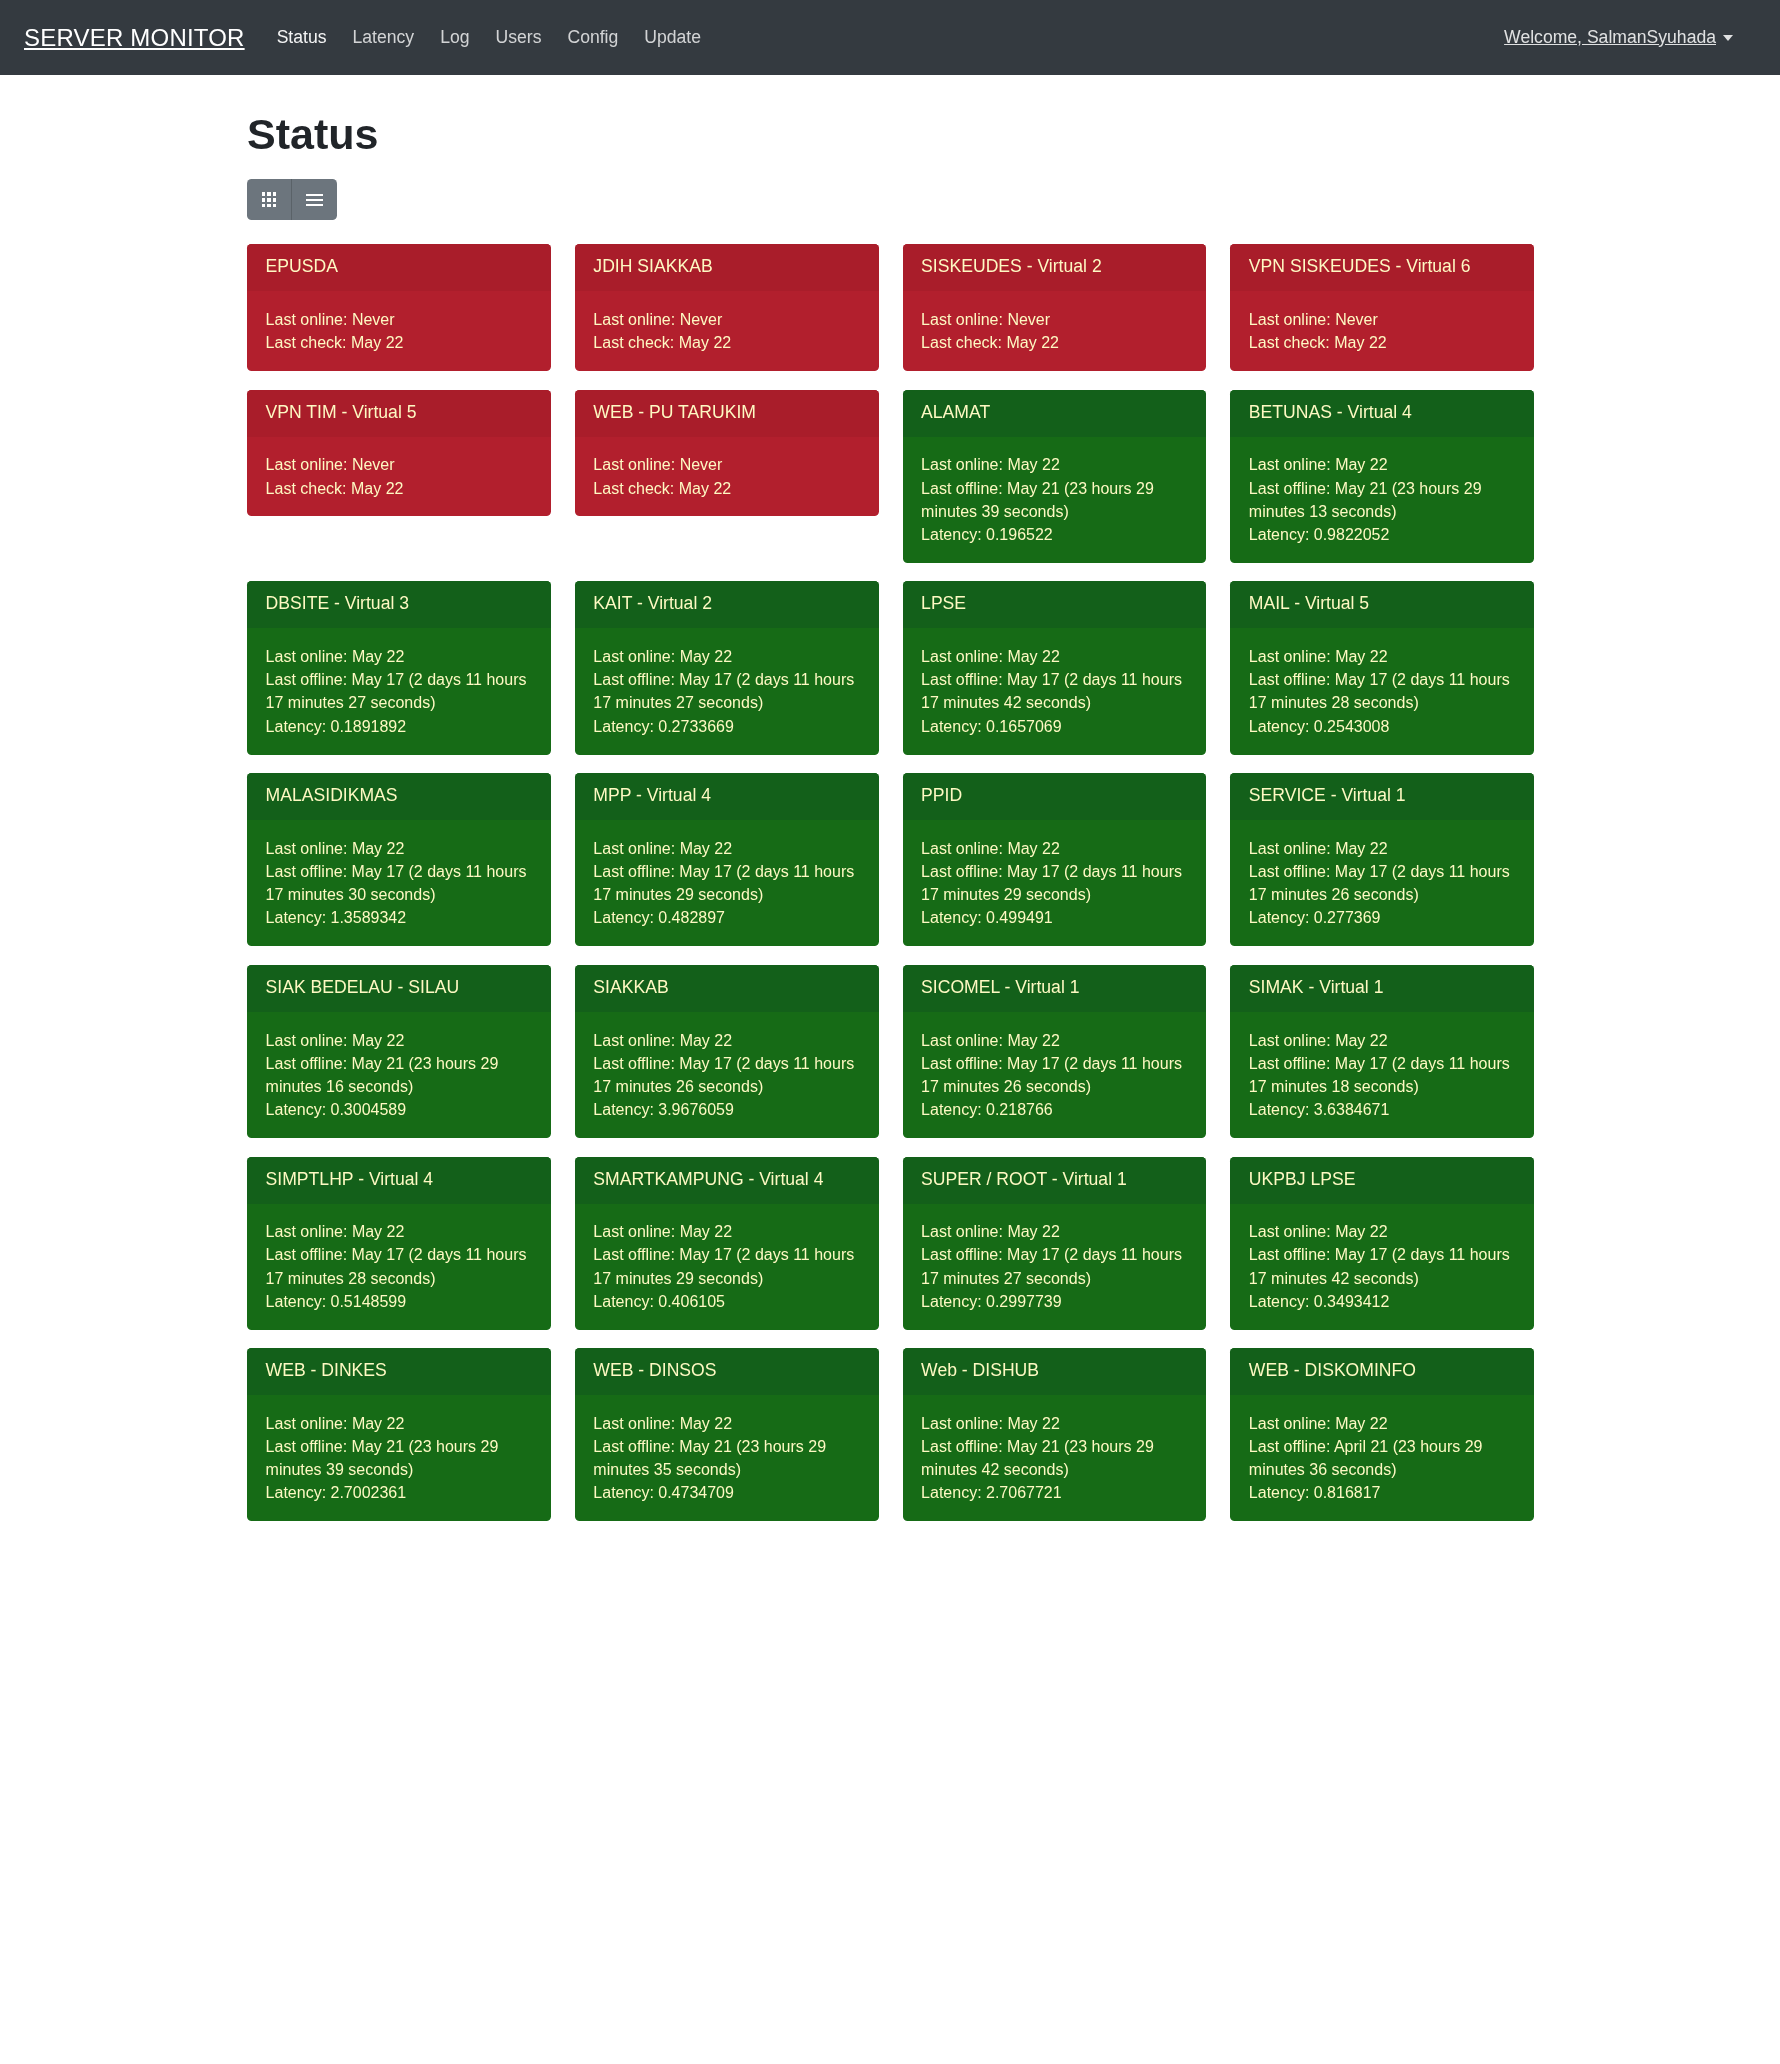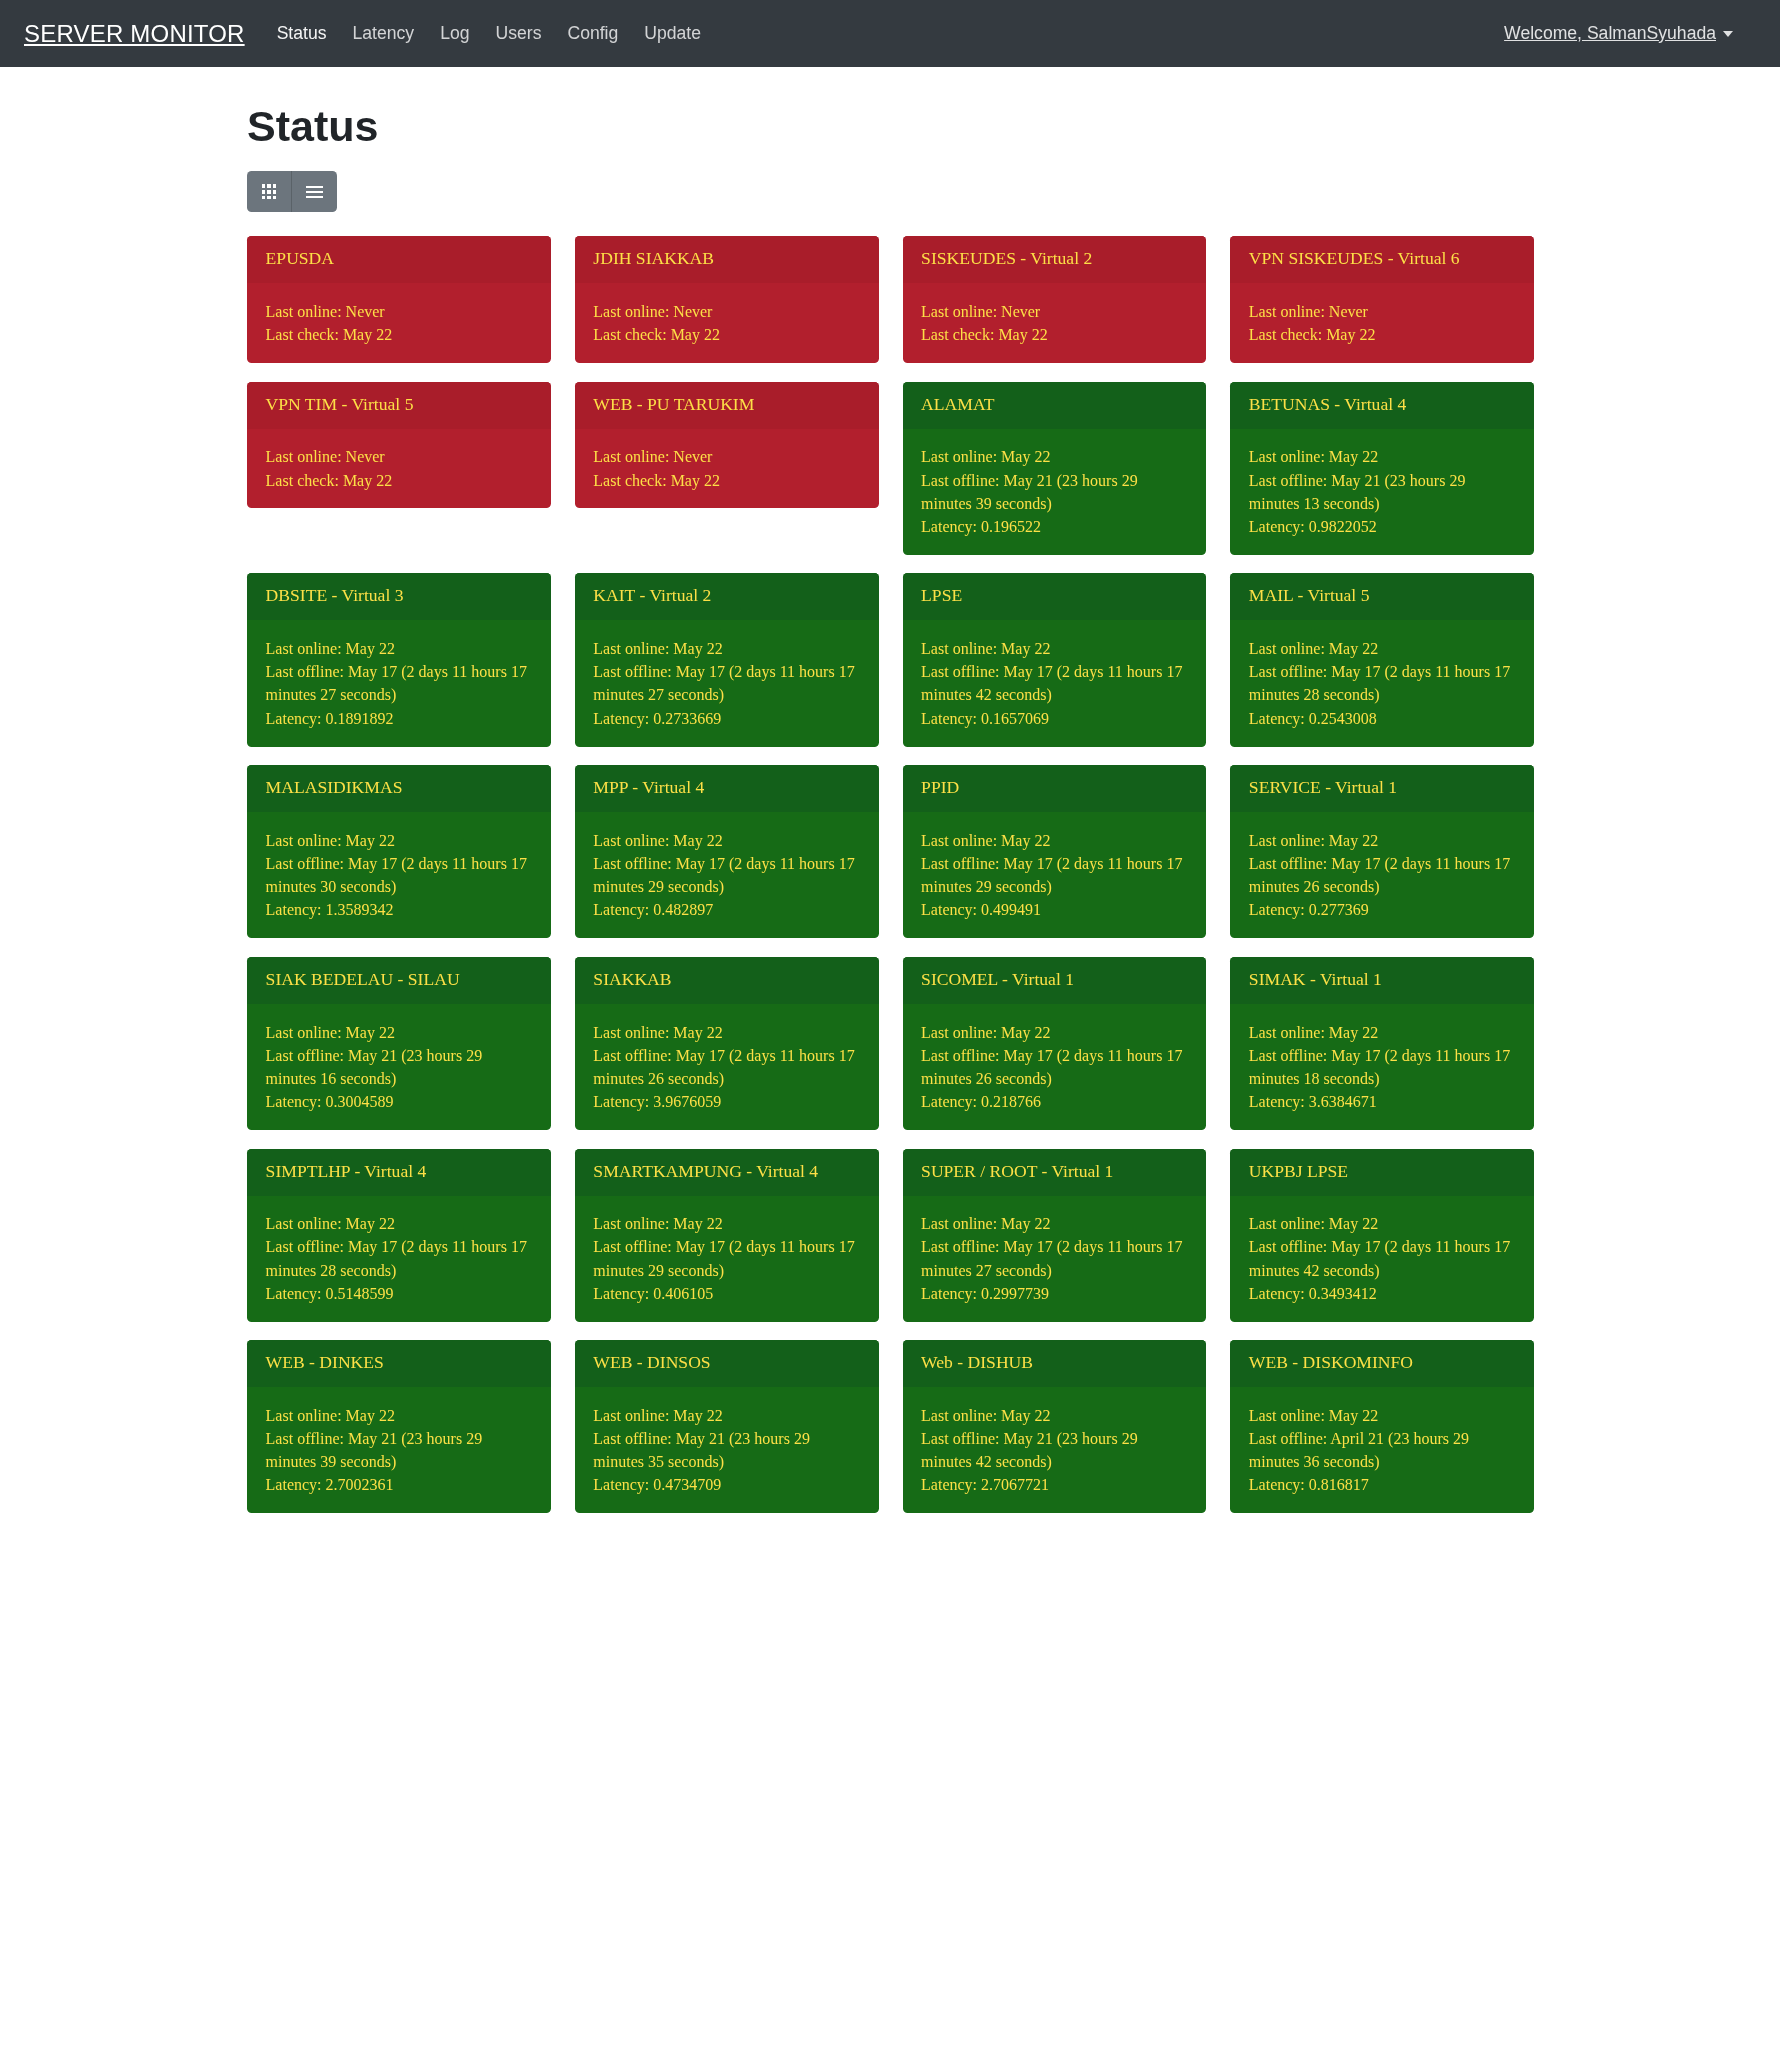--- a/index.html
+++ b/index.html
@@ -10,21 +10,21 @@
     font-family: "Liberation Sans", sans-serif;
   }
   body {
     width: 1781px;
     min-height: 2065px;
     color: #212529;
   }
 
   
   .navbar {
-    height: 67px;
+    height: 75px;
     background: #343a40;
     display: flex;
     align-items: center;
     padding: 0 24px;
     color: #ffffff;
   }
   .brand {
     font-size: 24px;
     color: #ffffff;
     letter-spacing: 0.2px;
@@ -100,24 +100,23 @@
 
   
   .cards {
     display: grid;
     grid-template-columns: repeat(4, 1fr);
     gap: 18.6px 24px;
     padding-bottom: 65px;
   }
   .card {
     border-radius: 4.6px;
-    color: #fde047;
+    color: #fef9c3;
     overflow: hidden;
     align-self: start;
-    font-family: Liberation Serif, serif;
   }
   .card.danger { background: #b21f2d; }
   .card.danger .card-header { background: #a91d2a; }
   .card.success { background: #166b16; }
   .card.success .card-header { background: #13601a; }
 
   .card-header {
     padding: 12px 18.6px 13px 18.6px;
     font-size: 17.6px;
     line-height: 1.25;

